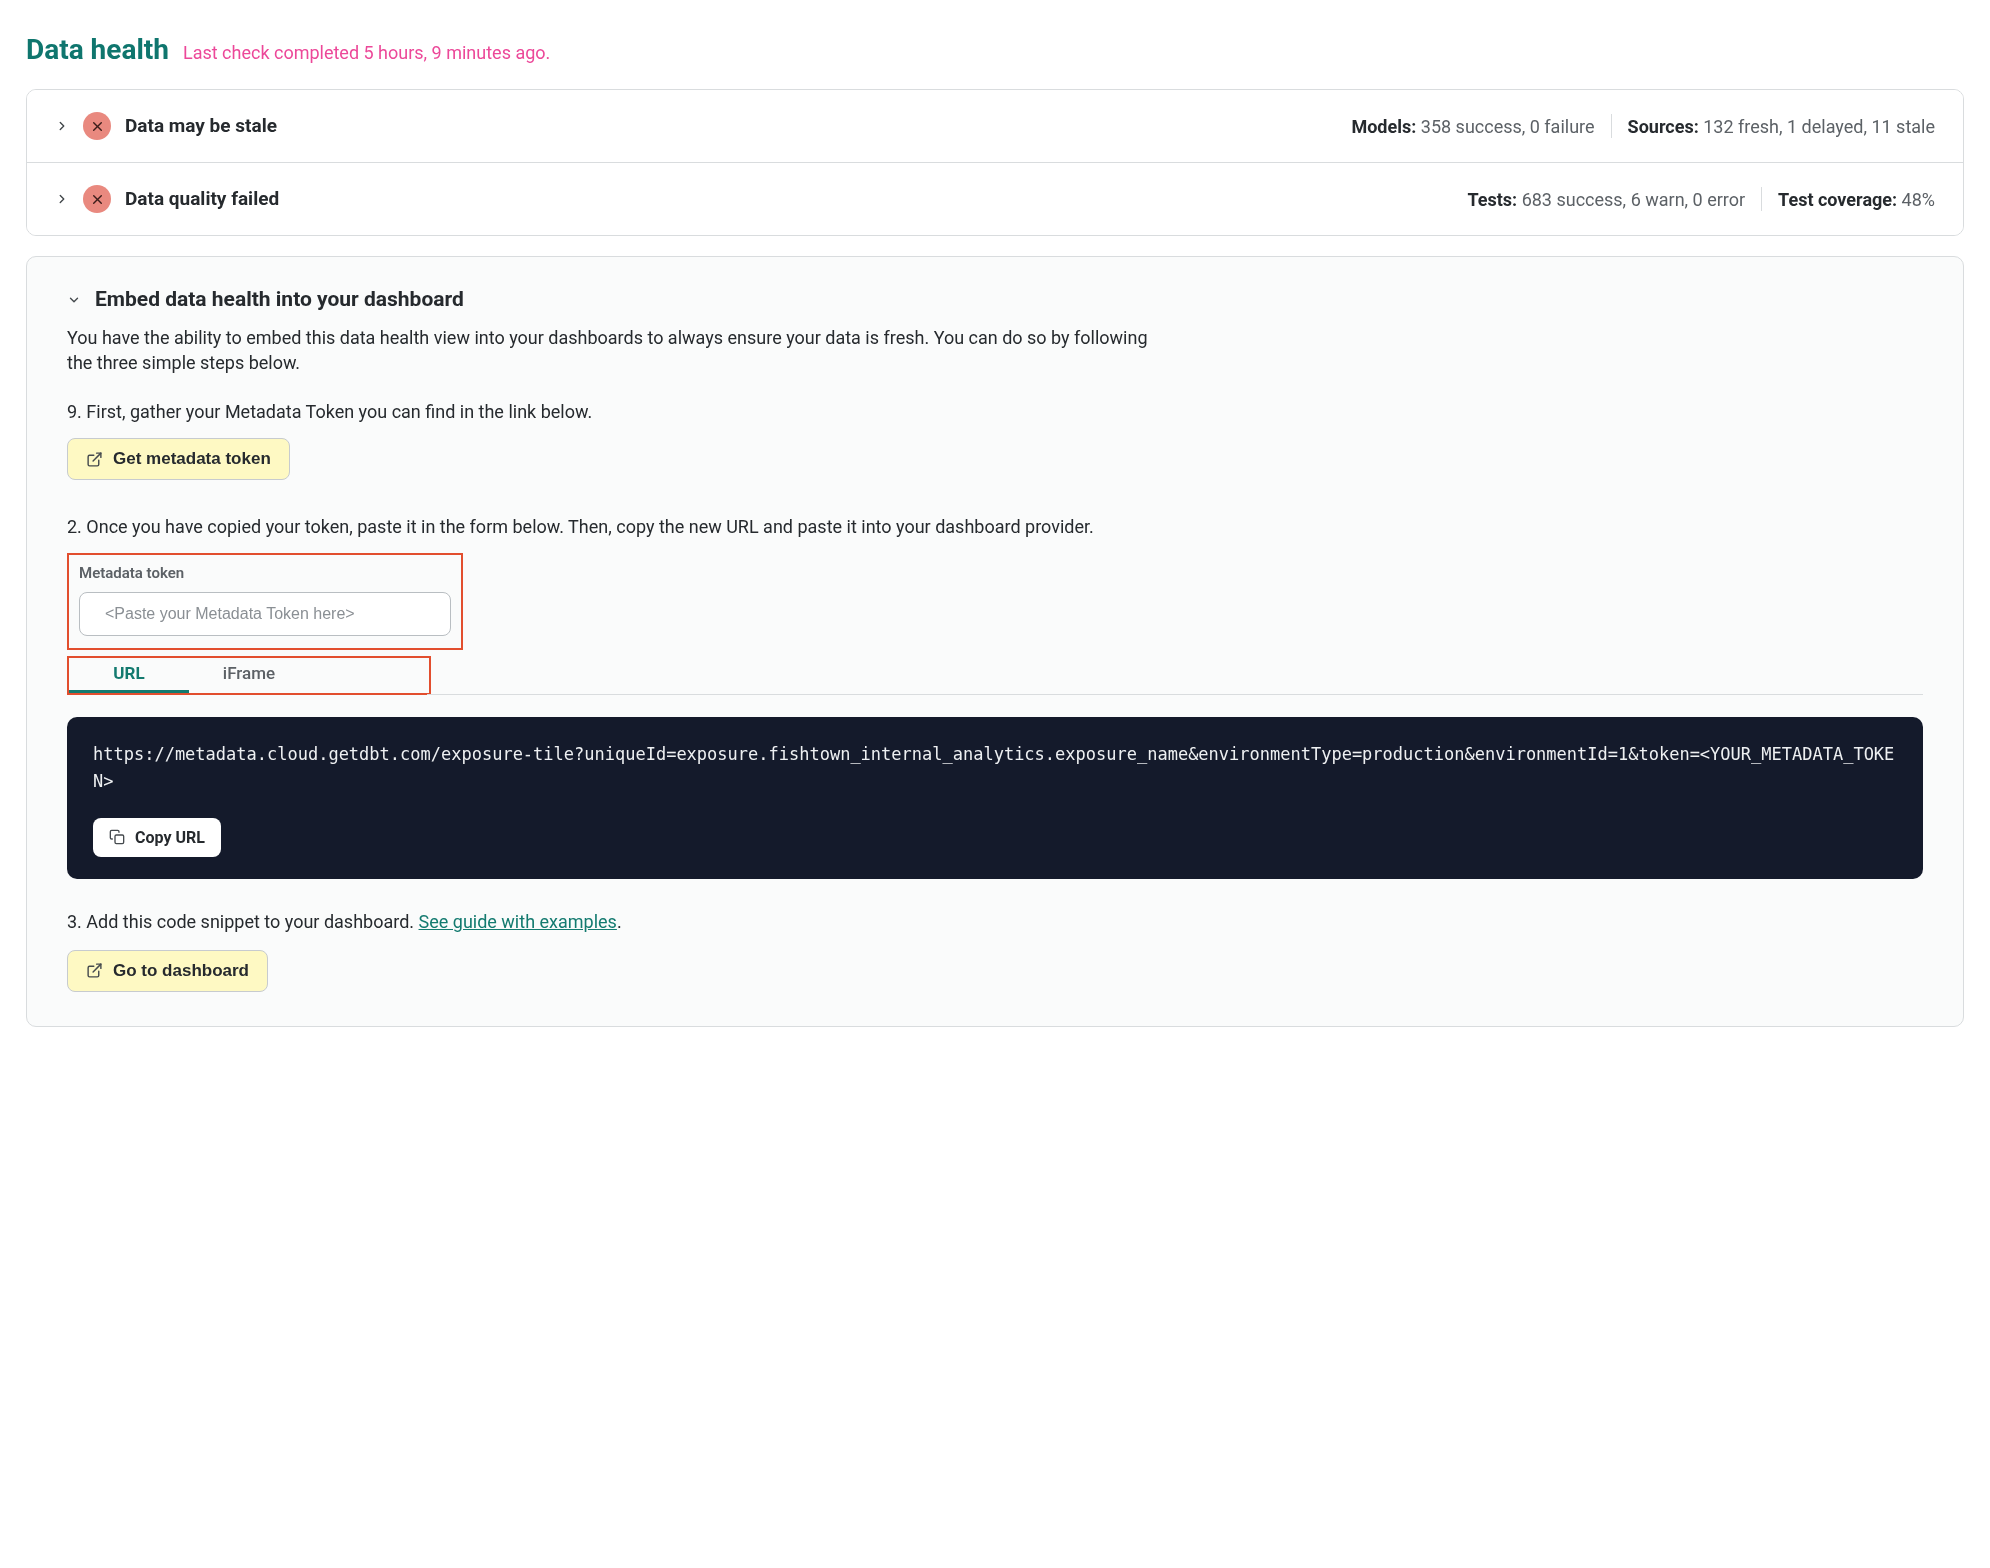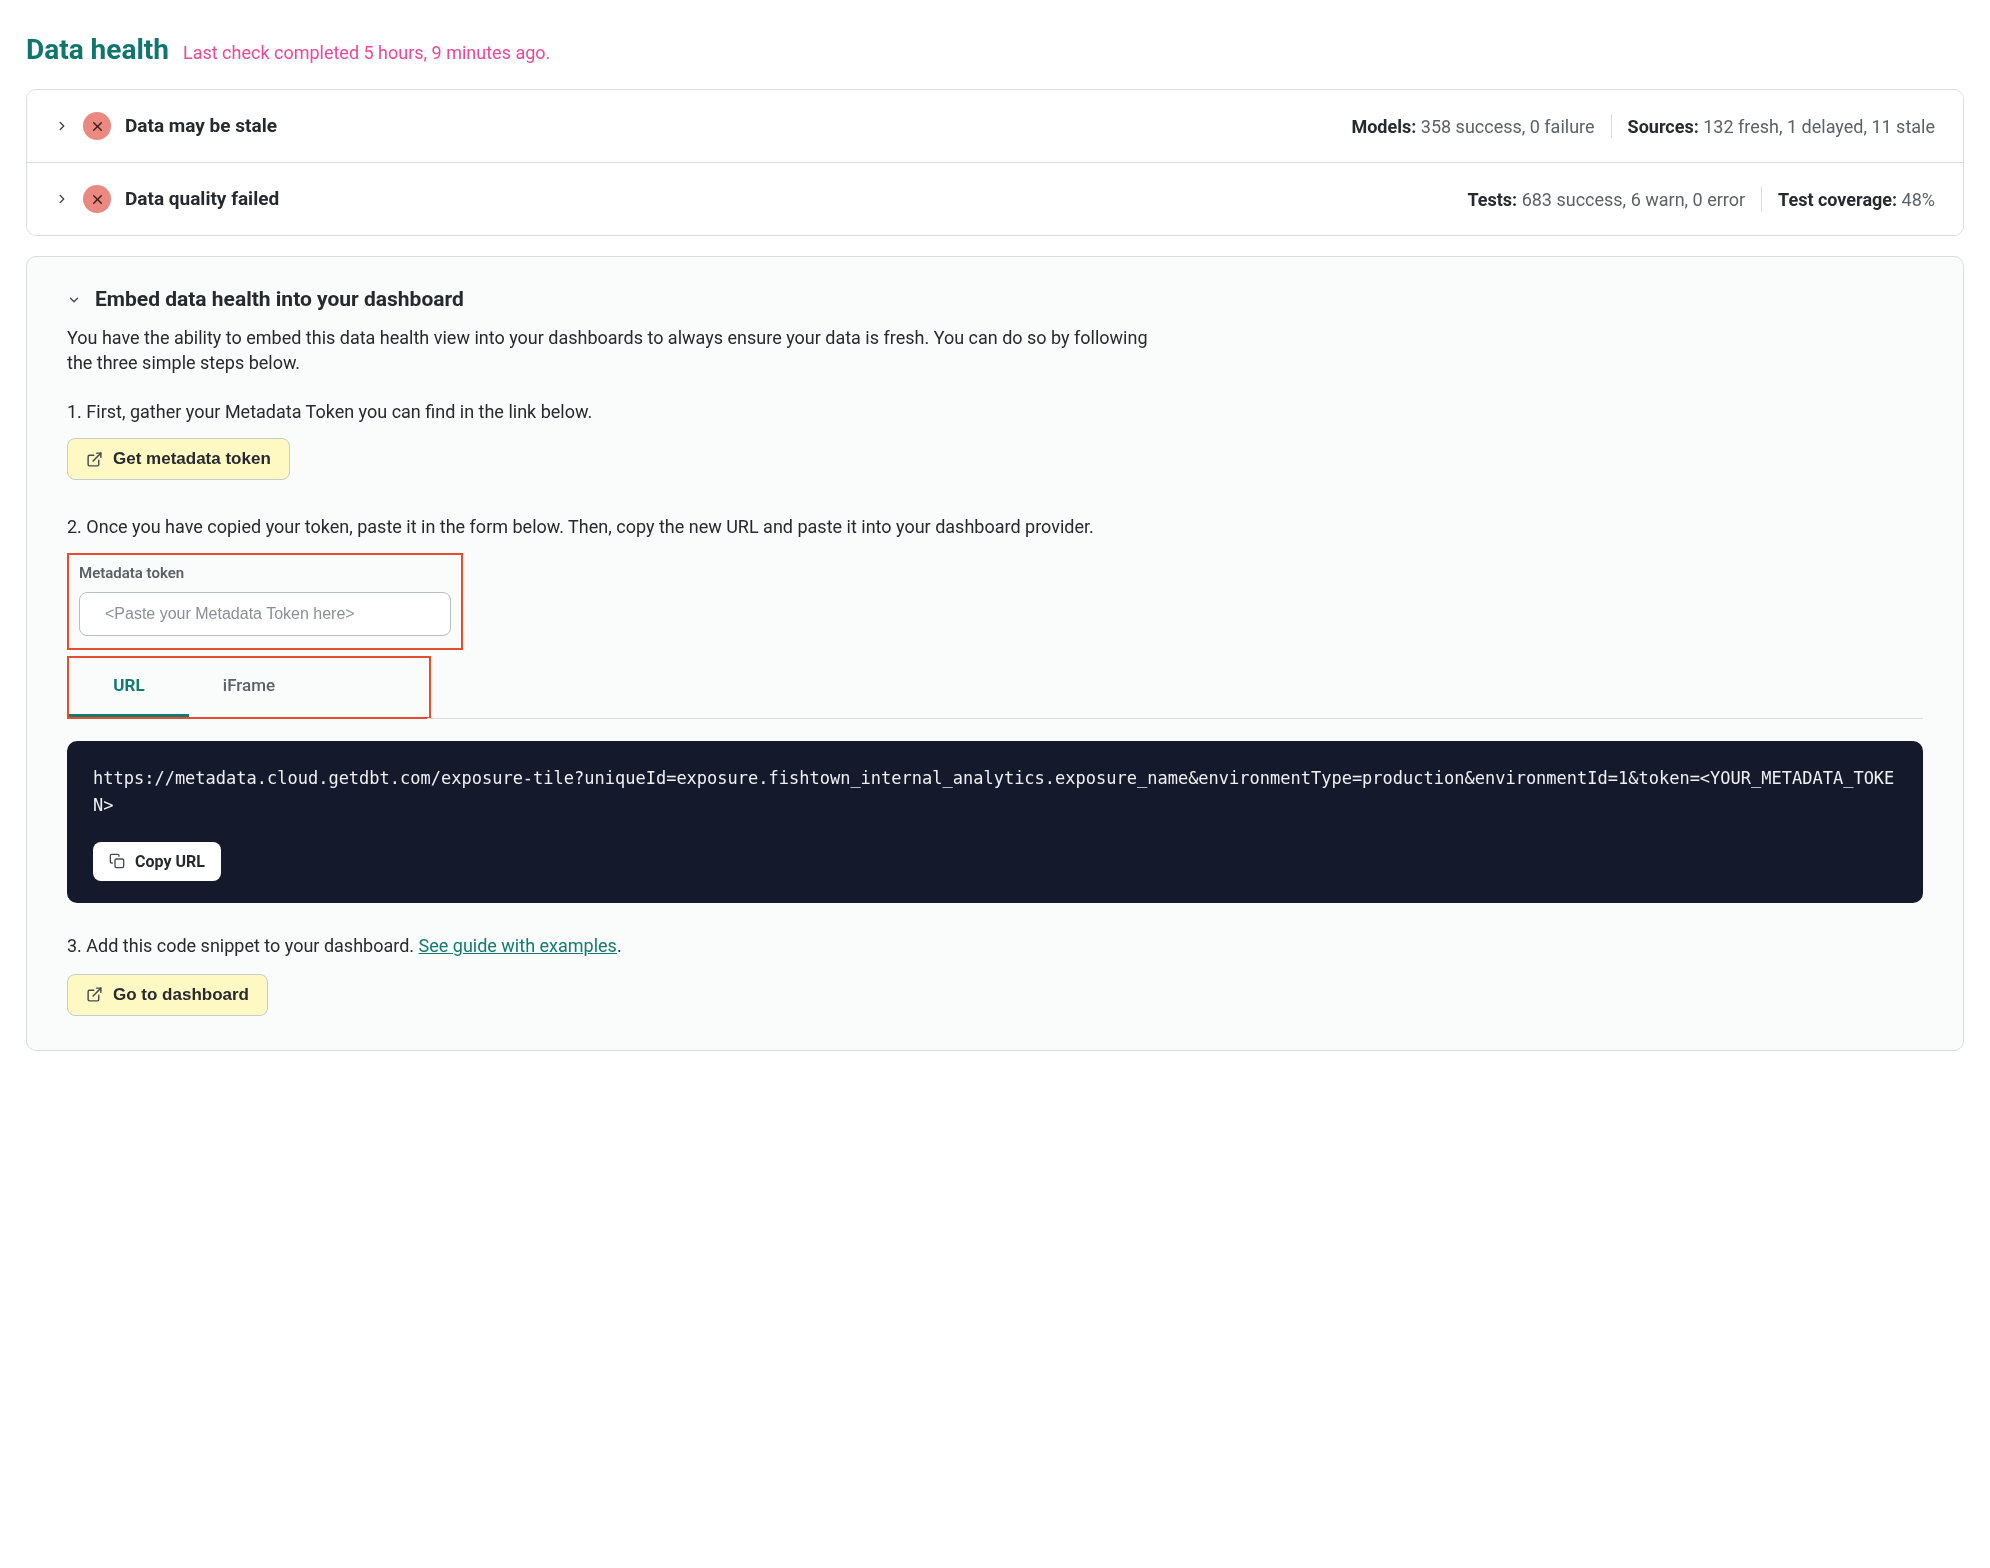--- a/index.html
+++ b/index.html
@@ -59,21 +59,21 @@
     padding: 12px 25px; font-size: 16px; color: #262a2e; background: #fff;
   }
   .text-input::placeholder { color: #8a8f94; }
 
   .tabs-wrap { margin-top: 6px; }
   .tabs-box {
     border: 2px solid #e24e2e; width: 364px; padding: 0;
   }
   .tabs { display:flex; }
   .tab {
-    flex: none; text-align: center; padding: 16px 0; width: 120px;
+    flex: none; text-align: center; padding: 4px 0; width: 120px;
     font-size: 17px; color: #5c6166; cursor: pointer; border-bottom: 3px solid transparent;
     font-weight: 500;
   }
   .tab.active { color: #137a6f; font-weight: 700; border-bottom-color: #137a6f; }
   .tab-rule { height: 1px; background: #d9dcde; margin-top: -1px; margin-left: 360px; }
 
   .codeblock {
     background: #141a2b; color: #eef0f2; border-radius: 10px;
     padding: 24px 26px 22px; margin-top: 22px;
     font-family: ui-monospace, SFMono-Regular, Menlo, Consolas, monospace;
@@ -150,21 +150,21 @@
   <div class="embed-header">
     <span class="chev">
       <svg viewBox="0 0 24 24" fill="none" stroke="currentColor" stroke-width="2.4" stroke-linecap="round" stroke-linejoin="round">
           <polyline points="6 9 12 15 18 9"></polyline>
         </svg>
     </span>
     <span class="embed-title">Embed data health into your dashboard</span>
   </div>
   <div class="embed-desc">You have the ability to embed this data health view into your dashboards to always ensure your data is fresh. You can do so by following the three simple steps below.</div>
 
-  <div class="step">1. First, gather your Metadata Token you can find in the link below.</div>
+  <div class="step">9. First, gather your Metadata Token you can find in the link below.</div>
   <button class="btn">
     <svg viewBox="0 0 24 24" fill="none" stroke="currentColor" stroke-width="2" stroke-linecap="round" stroke-linejoin="round">
         <path d="M18 13v6a2 2 0 0 1-2 2H5a2 2 0 0 1-2-2V8a2 2 0 0 1 2-2h6"></path>
         <polyline points="15 3 21 3 21 9"></polyline>
         <line x1="10" y1="14" x2="21" y2="3"></line>
       </svg>
     <span>Get metadata token</span>
   </button>
 
   <div class="step step2-gap">2. Once you have copied your token, paste it in the form below. Then, copy the new URL and paste it into your dashboard provider.</div>

